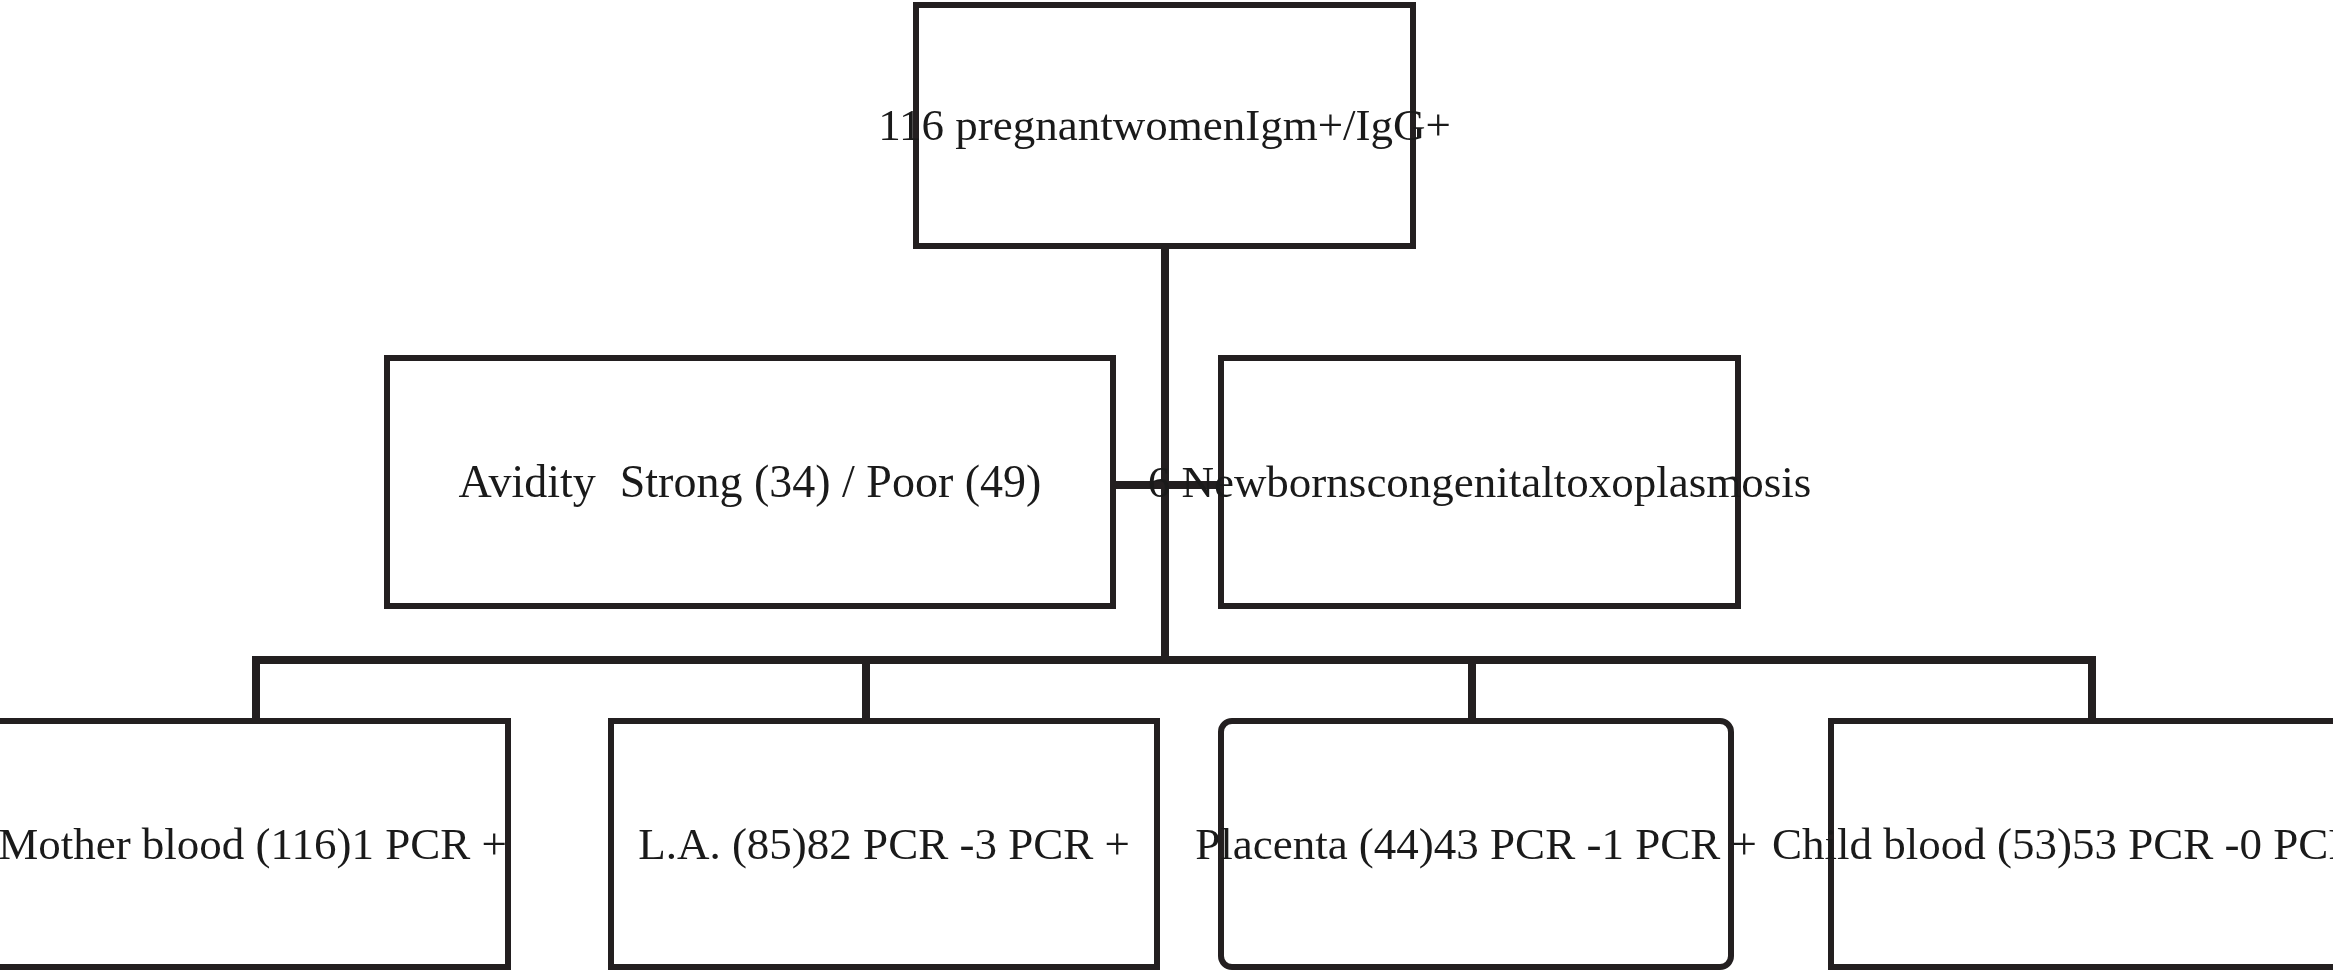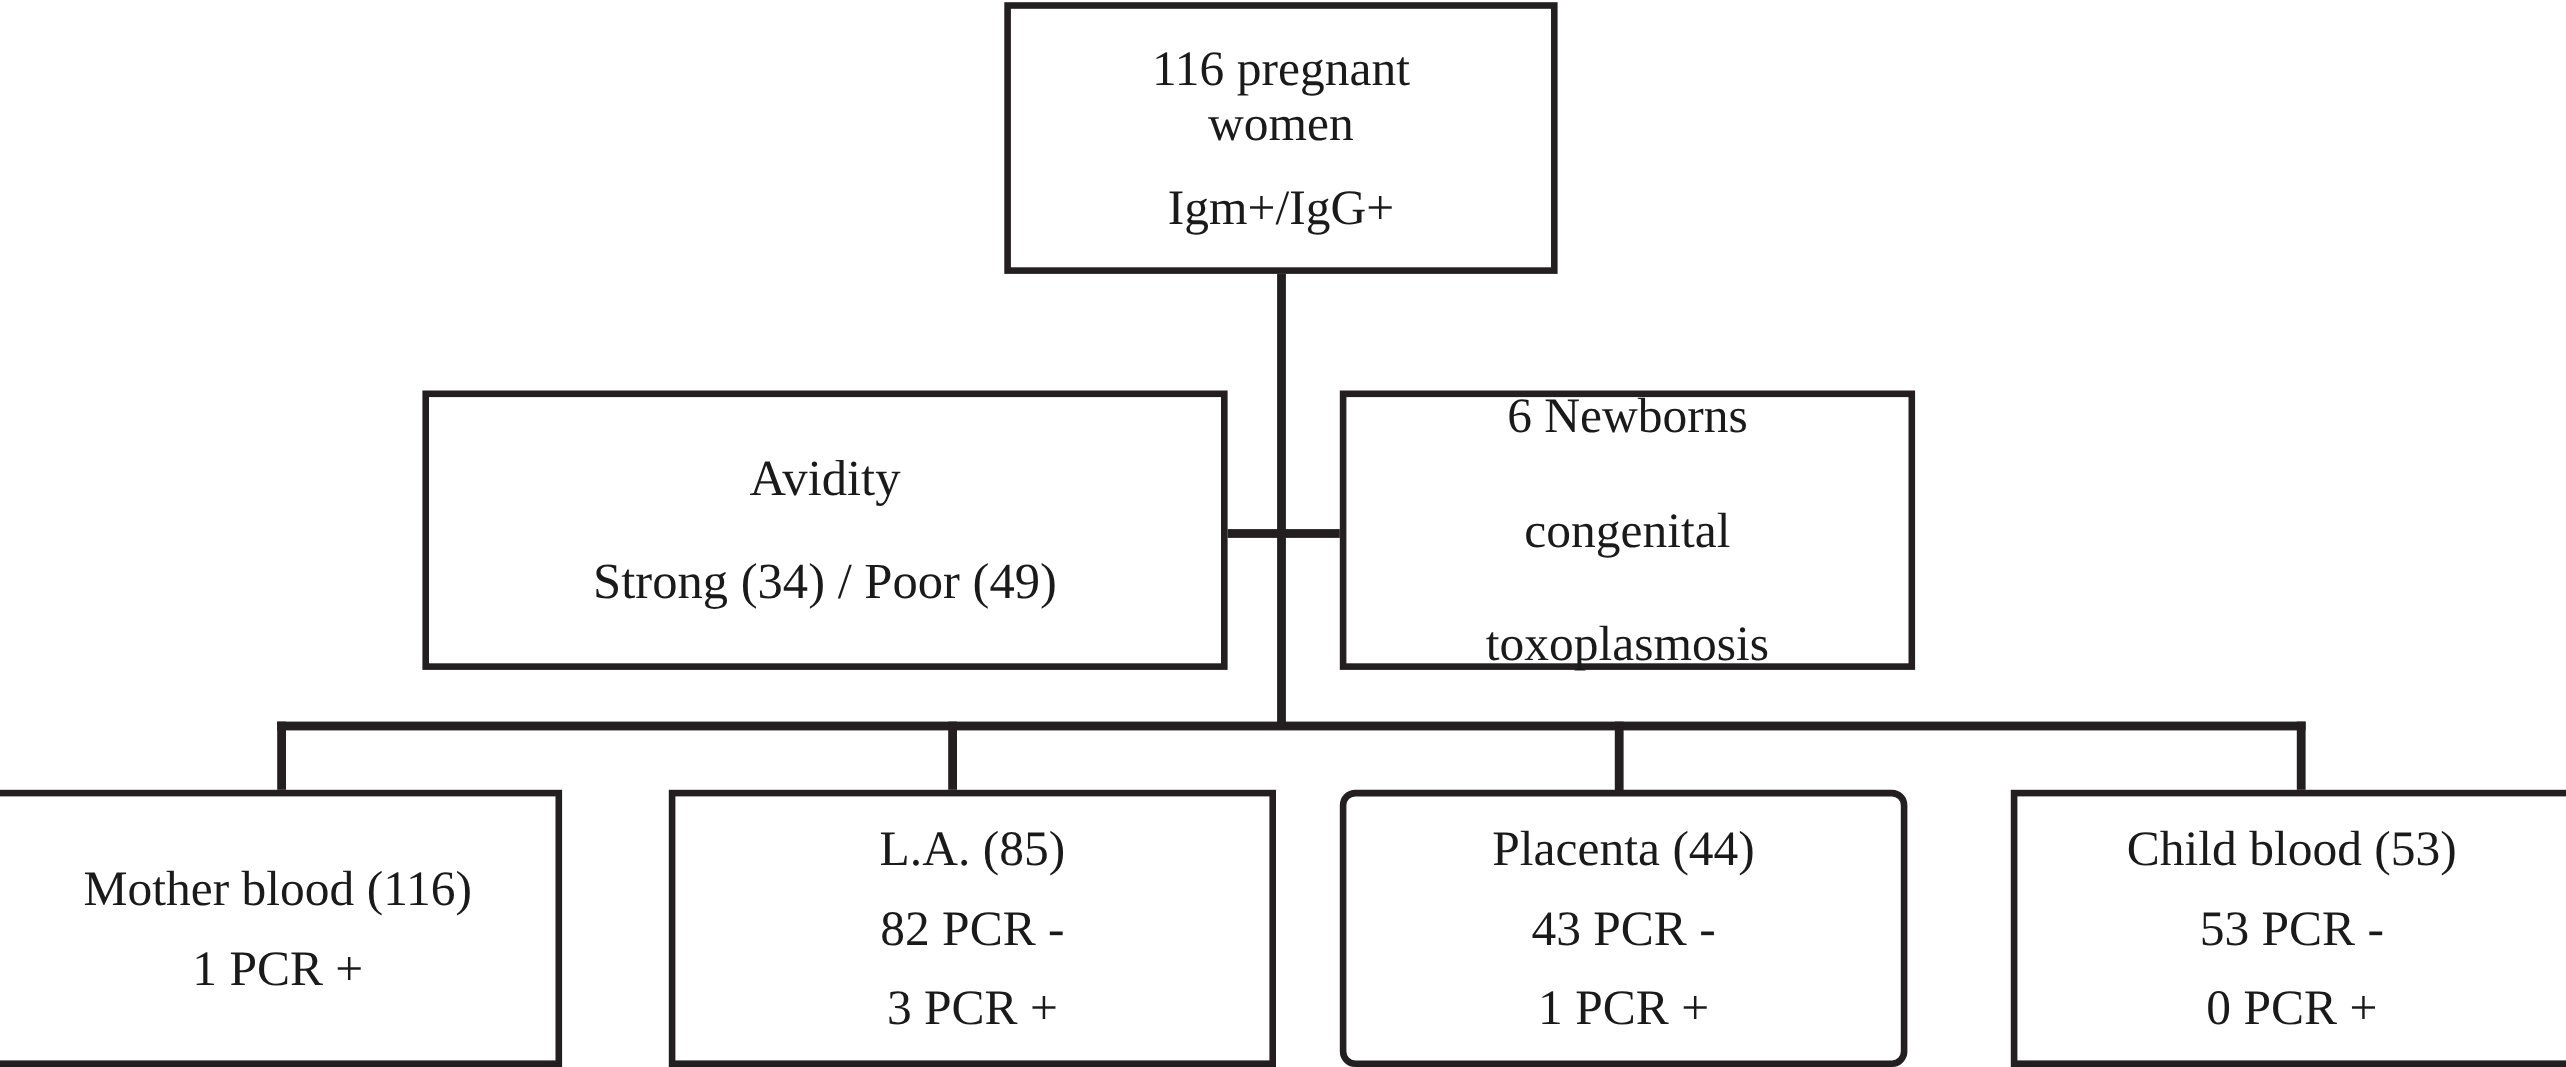--- a/index.html
+++ b/index.html
@@ -16,36 +16,36 @@
     font-family: "Liberation Serif", "DejaVu Serif", serif;
     color: #1a1a1a;
     overflow: hidden;
   }
   .node {
     position: absolute;
     box-sizing: border-box;
     border: 6px solid #231f20;
     background: #ffffff;
     display: flex;
-    flex-direction: column;
+    flex-direction: row;
     align-items: center;
     justify-content: center;
     text-align: center;
     z-index: 3;
   }
   .node .line {
     display: block;
     white-space: nowrap;
     line-height: 1.12;
   }
 
   
   #node-cohort      { left: 913px;  top: 2px;   width: 503px; height: 247px; }
   #node-avidity     { left: 384px;  top: 355px; width: 732px; height: 254px; gap: 24px; }
-  #node-newborns    { left: 1218px; top: 355px; width: 523px; height: 254px; gap: 33px; }
+  #node-newborns    { left: 1218px; top: 355px; width: 523px; height: 254px; }
   #node-mother      { left: -6px;   top: 718px; width: 517px; height: 252px; }
   #node-la          { left: 608px;  top: 718px; width: 552px; height: 252px; }
   #node-placenta    { left: 1218px; top: 718px; width: 516px; height: 252px; border-radius: 14px; }
   #node-child       { left: 1828px; top: 718px; width: 511px; height: 252px; }
 
   
   #node-cohort .line   { font-size: 45px; }
   #node-cohort .gap    { height: 26px; }
   #node-avidity .line  { font-size: 46px; margin: 9px 0; }
   #node-newborns .line { font-size: 45px; margin: 10px 0; }

